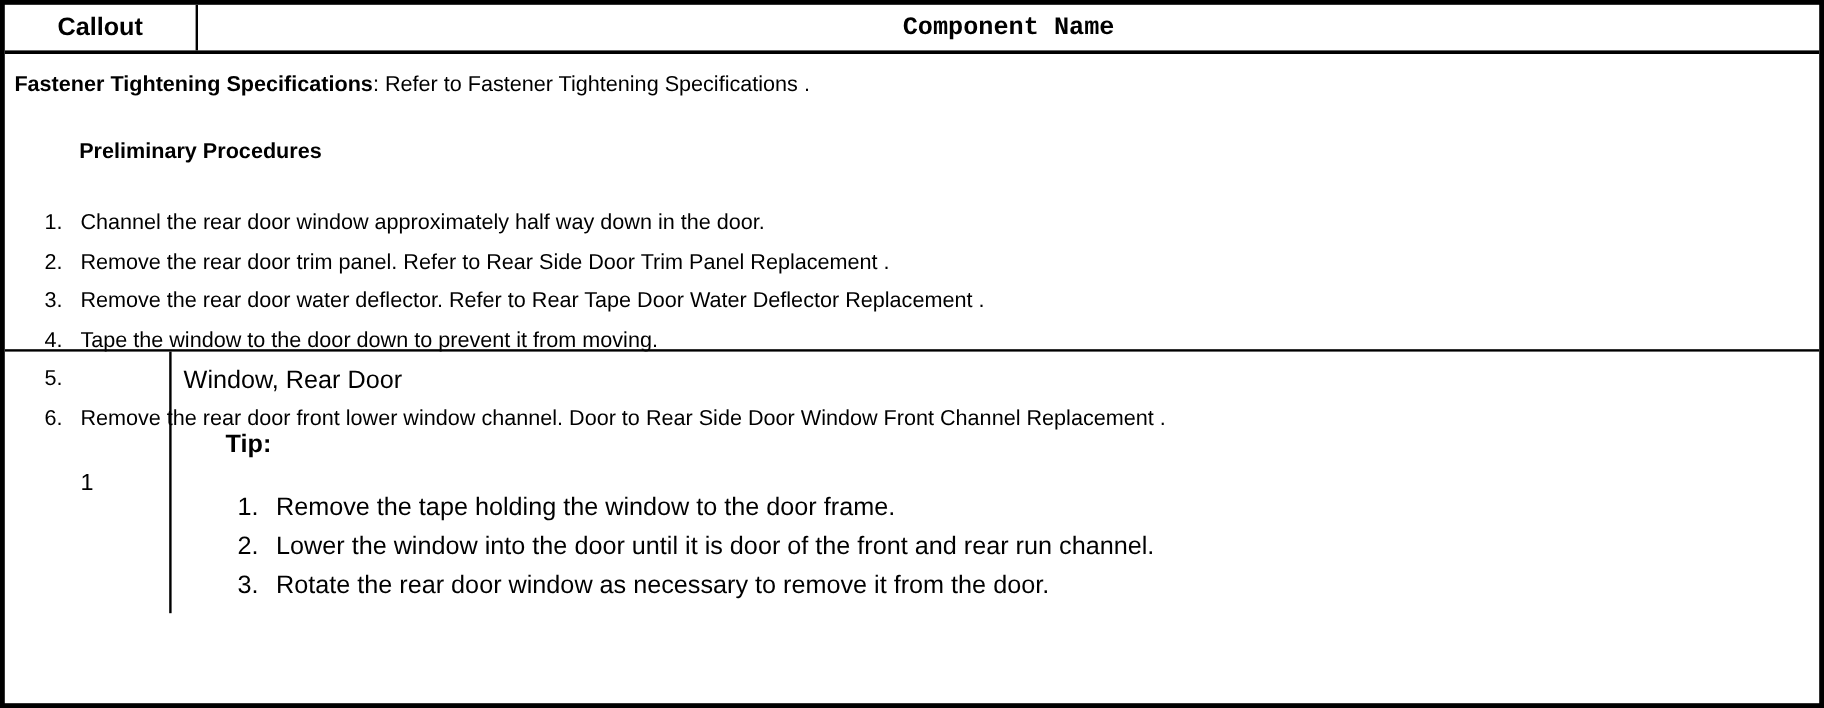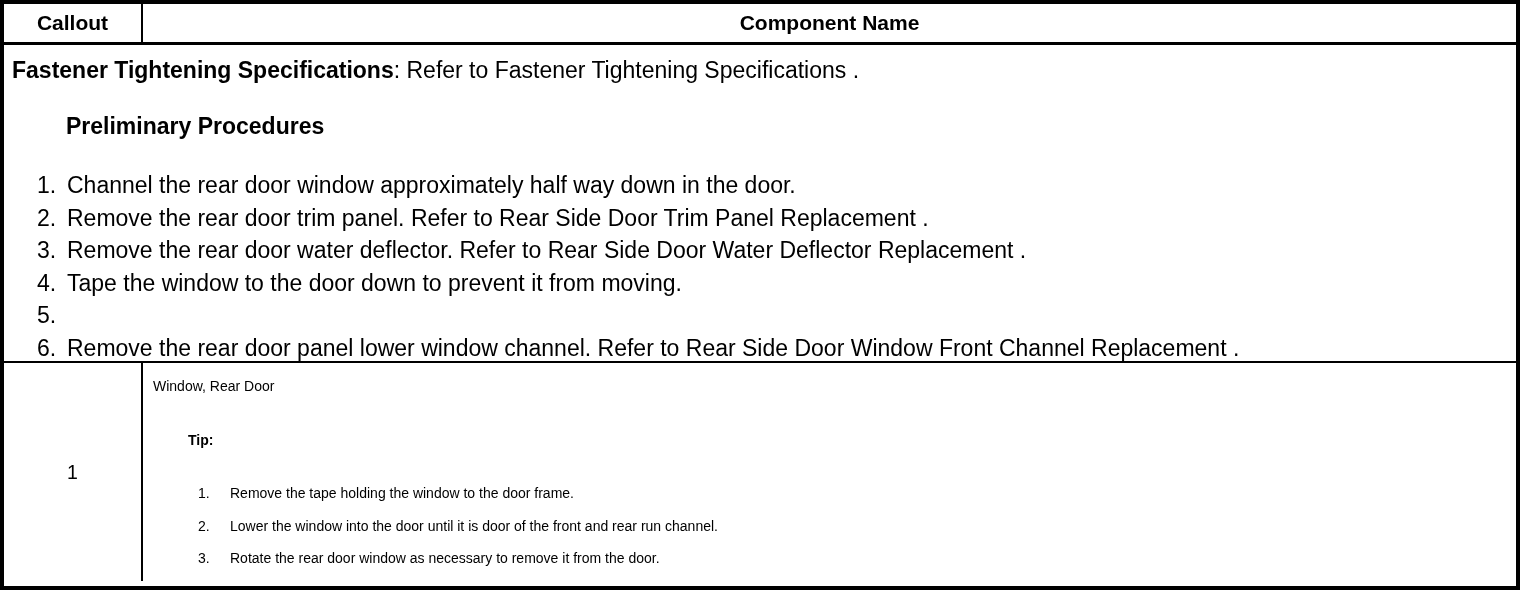--- a/index.html
+++ b/index.html
@@ -14,46 +14,46 @@
     border: 4px solid #000;
     background: #fff;
     overflow: hidden;
   }
   
   .header-row { display: flex; height: 41px; border-bottom: 3px solid #000; }
   .header-cell {
     display: flex; align-items: center; justify-content: center;
     font-weight: bold; font-size: 21px;
   }
-  .callout-col { width: 139px; border-right: 2px solid #000; }
-  .name-col { flex: 1; }
+  .callout-col { width: 161px; border-right: 2px solid #000; }
+  .name-col { flex: 1; font-family: Liberation Mono, monospace; }
 
   
   .spec-row {
-    height: 318px;
+    height: 248px;
     border-bottom: 2px solid #000;
     padding: 13px 10px 14px 8px;
-    font-size: 23px;
+    font-size: 18px;
   }
   .spec-lead { line-height: 25px; }
   .spec-lead .lead-bold { font-weight: bold; }
   .prelim-heading { font-weight: bold; margin: 31px 0 2px 54px; line-height: 25px; }
   ol.plain-list { list-style: none; }
   .spec-list { margin-top: 30px; }
   .plain-list li { display: flex; line-height: 32.5px; }
   .spec-list .num { width: 30px; margin-left: 25px; flex: none; }
 
   
   .comp-row { display: flex; height: 218px; }
   .comp-callout {
     width: 139px; border-right: 2px solid #000;
     display: flex; align-items: center; justify-content: center;
     font-size: 19.5px;
   }
-  .comp-content { flex: 1; padding: 11px 10px 0 10px; font-size: 14px; }
+  .comp-content { flex: 1; padding: 11px 10px 0 10px; font-size: 21px; }
   .comp-name { line-height: 25px; }
   .tip-label { font-weight: bold; margin-top: 29px; line-height: 25px; margin-left: 35px; }
   .tip-list { margin-top: 24px; }
   .tip-list .num { width: 32px; margin-left: 45px; flex: none; }
 </style>
 </head>
 <body>
 
 <div class="doc">
 
@@ -71,32 +71,32 @@
       <li>
         <span class="num">1.</span>
         <span class="txt">Channel the rear door window approximately half way down in the door.</span>
       </li>
       <li>
         <span class="num">2.</span>
         <span class="txt">Remove the rear door trim panel. Refer to Rear Side Door Trim Panel Replacement .</span>
       </li>
       <li>
         <span class="num">3.</span>
-        <span class="txt">Remove the rear door water deflector. Refer to Rear Side Door Water Deflector Replacement .</span>
+        <span class="txt">Remove the rear door water deflector. Refer to Rear Tape Door Water Deflector Replacement .</span>
       </li>
       <li>
         <span class="num">4.</span>
         <span class="txt">Tape the window to the door down to prevent it from moving.</span>
       </li>
       <li>
         <span class="num">5.</span>
       </li>
       <li>
         <span class="num">6.</span>
-        <span class="txt">Remove the rear door panel lower window channel. Refer to Rear Side Door Window Front Channel Replacement .</span>
+        <span class="txt">Remove the rear door front lower window channel. Door to Rear Side Door Window Front Channel Replacement .</span>
       </li>
     </ol>
   </div>
 
   <div class="comp-row">
     <div class="comp-callout">1</div>
     <div class="comp-content">
       <div class="comp-name">Window, Rear Door</div>
       <div class="tip-label">Tip:</div>
       <ol class="plain-list tip-list">

